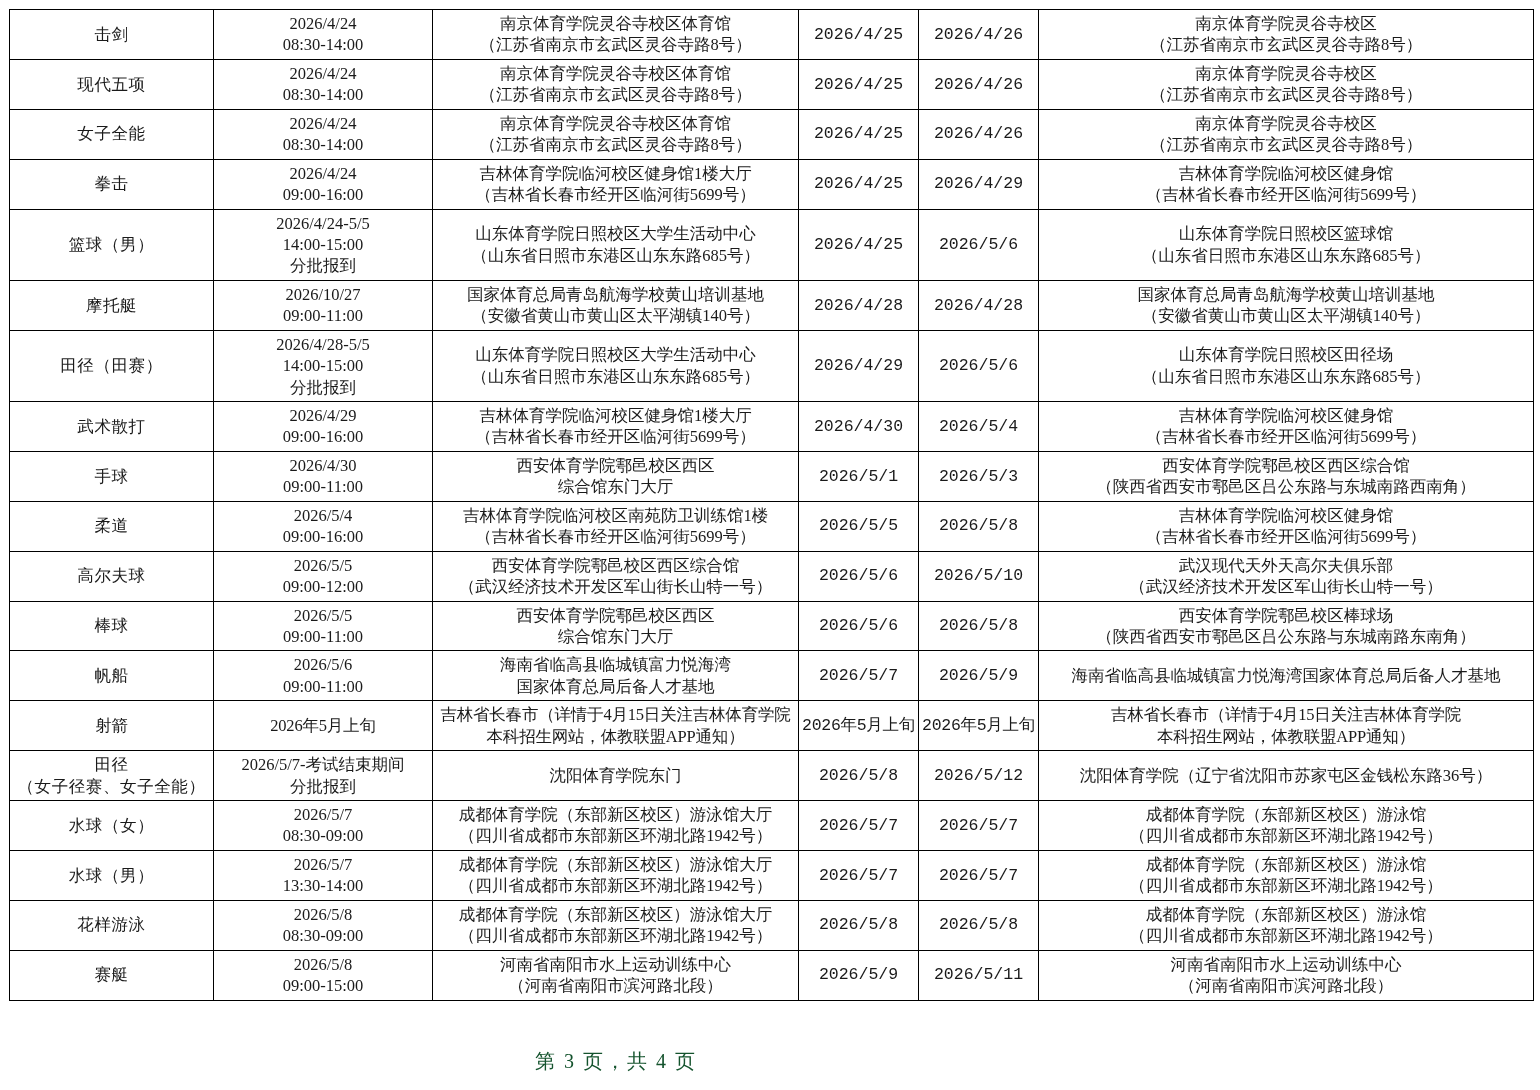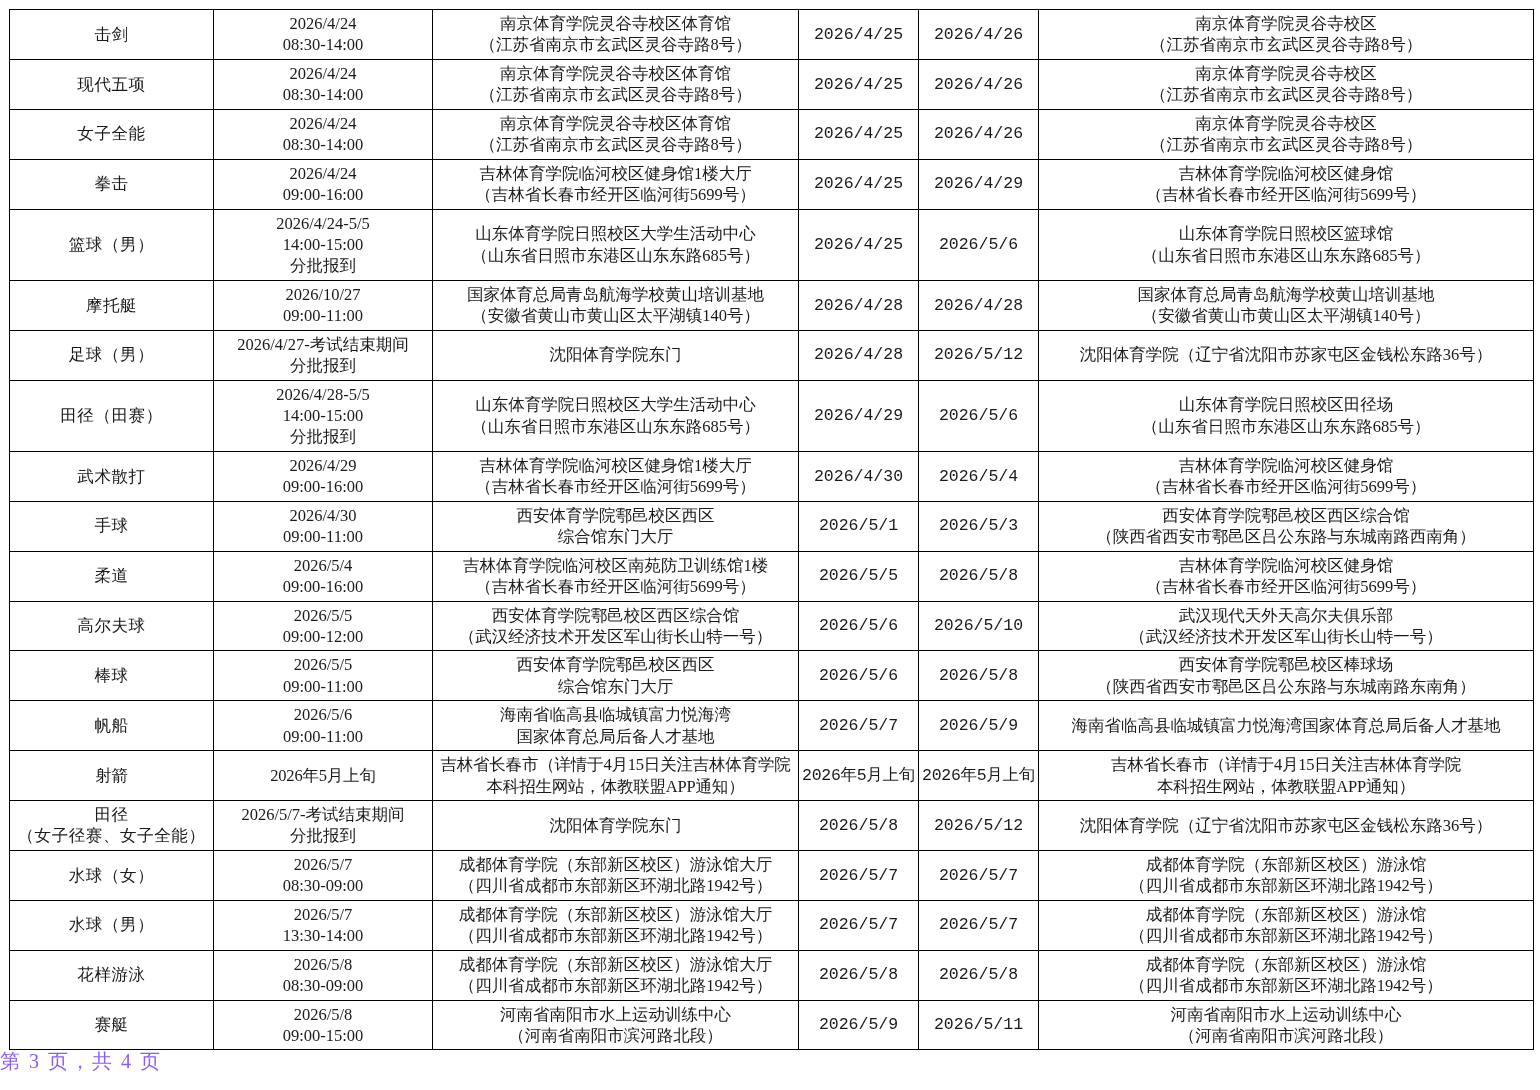--- a/index.html
+++ b/index.html
@@ -56,24 +56,25 @@
   td.tight { font-size: 15.5px; letter-spacing: -0.2px; }
   td.tight-sm { font-size: 14.5px; letter-spacing: -0.3px; }
 
   .ln { display: block; }
 
   #footer {
     position: absolute;
     left: 0;
     top: 1048px;
     width: 1232px;
+    text-align: center;
     font-size: 20px;
     letter-spacing: 2px;
     font-family: "Liberation Serif", "DejaVu Serif", serif;
-    color: #8b5cf6;
+    color: #14532d;
   }
 </style>
 </head>
 <body>
 
 <div id="page">
 
   <table id="sched-table">
     <colgroup>
       <col class="c-event">
@@ -218,41 +219,20 @@
           <td class="cell-exam">
             <span class="ln">2026/4/28</span>
           </td>
           <td class="cell-venue">
             <span class="ln">国家体育总局青岛航海学校黄山培训基地</span>
             <span class="ln">（安徽省黄山市黄山区太平湖镇140号）</span>
           </td>
         </tr>
         <tr>
           <td class="cell-event">
-            <span class="ln">足球（男）</span>
-          </td>
-          <td class="cell-report">
-            <span class="ln">2026/4/27-考试结束期间</span>
-            <span class="ln">分批报到</span>
-          </td>
-          <td class="cell-place">
-            <span class="ln">沈阳体育学院东门</span>
-          </td>
-          <td class="cell-exam">
-            <span class="ln">2026/4/28</span>
-          </td>
-          <td class="cell-exam">
-            <span class="ln">2026/5/12</span>
-          </td>
-          <td class="cell-venue">
-            <span class="ln">沈阳体育学院（辽宁省沈阳市苏家屯区金钱松东路36号）</span>
-          </td>
-        </tr>
-        <tr>
-          <td class="cell-event">
             <span class="ln">田径（田赛）</span>
           </td>
           <td class="cell-report">
             <span class="ln">2026/4/28-5/5</span>
             <span class="ln">14:00-15:00</span>
             <span class="ln">分批报到</span>
           </td>
           <td class="cell-place">
             <span class="ln">山东体育学院日照校区大学生活动中心</span>
             <span class="ln">（山东省日照市东港区山东东路685号）</span>

